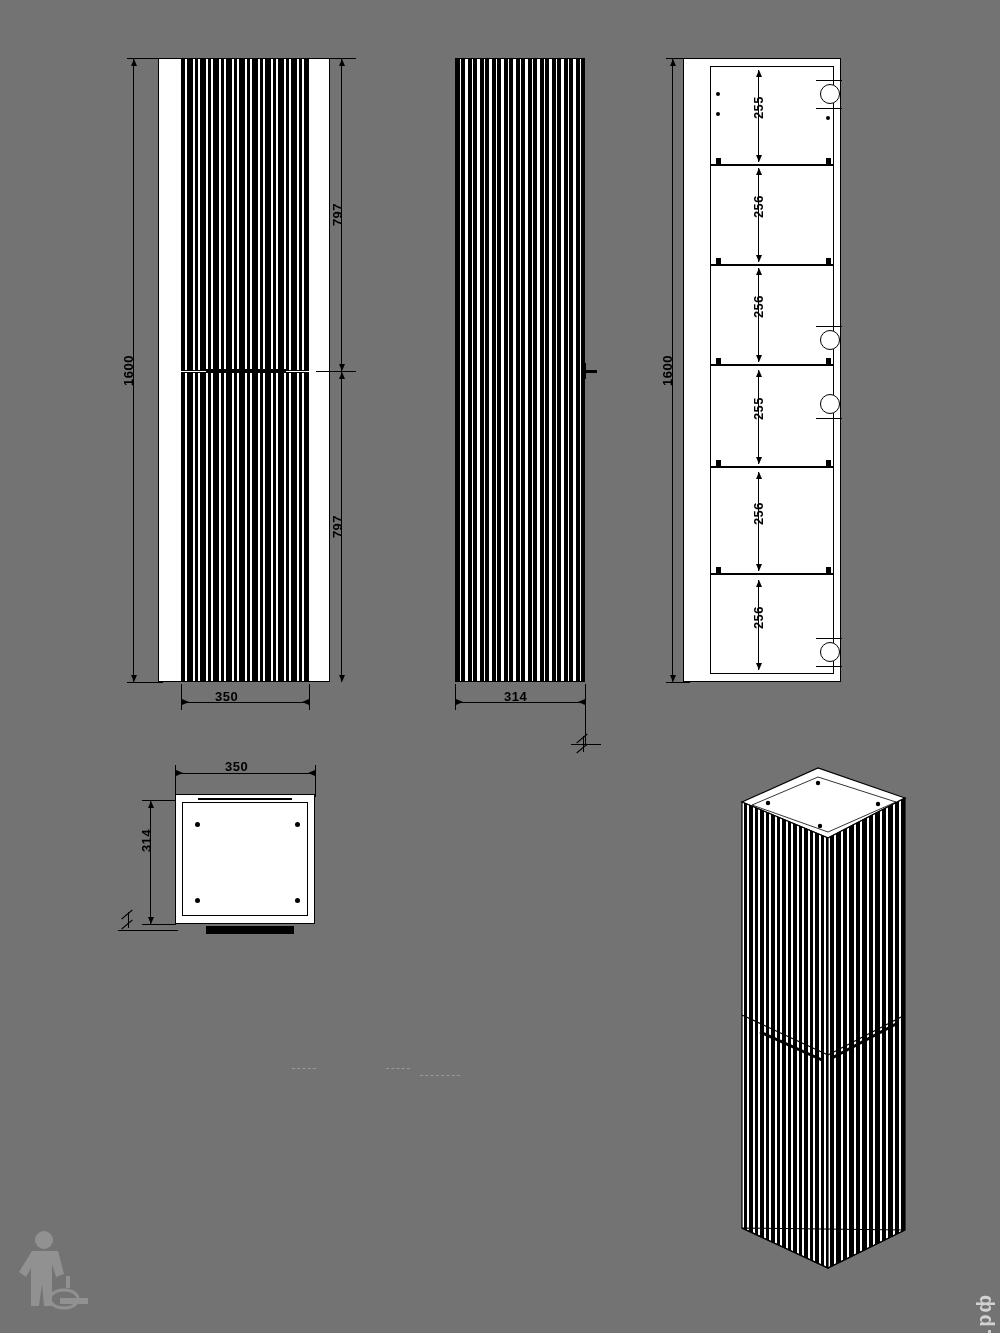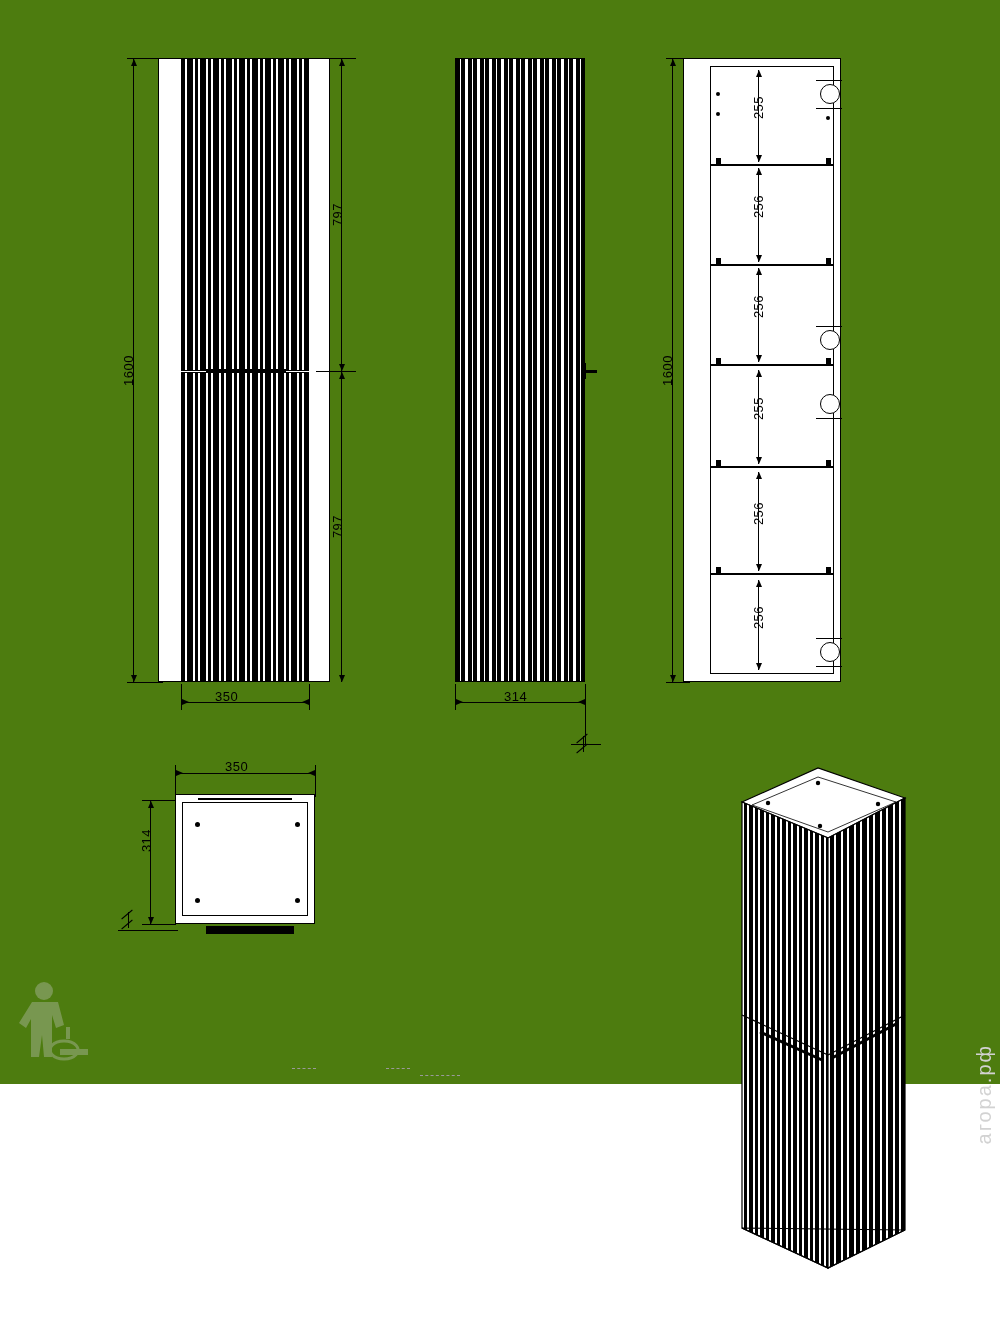--- a/index.html
+++ b/index.html
@@ -1,17 +1,17 @@
 <!DOCTYPE html>
 <html><head>
 <meta charset="utf-8">
 <style>
   html,body{margin:0;padding:0;background:#ffffff;}
   body{width:1000px;height:1333px;font-family:"Liberation Sans",sans-serif;color:#000;overflow:hidden;}
-  #sheet{position:relative;width:1000px;height:1084px;background:#4d7c0f;}
+  #sheet{position:relative;width:1000px;height:1333px;background:#737373;font-weight:bold;}
 
   .dim{position:absolute;font-size:13px;letter-spacing:.5px;color:#000;white-space:nowrap;}
   .dim.vert{transform-origin:center center;transform:rotate(-90deg);}
 
   
   .ln{position:absolute;background:#000;}
   .hl{height:1px;}
   .vl{width:1px;}
 
   .box{position:absolute;border:1px solid #000;box-sizing:border-box;background:#fff;}

